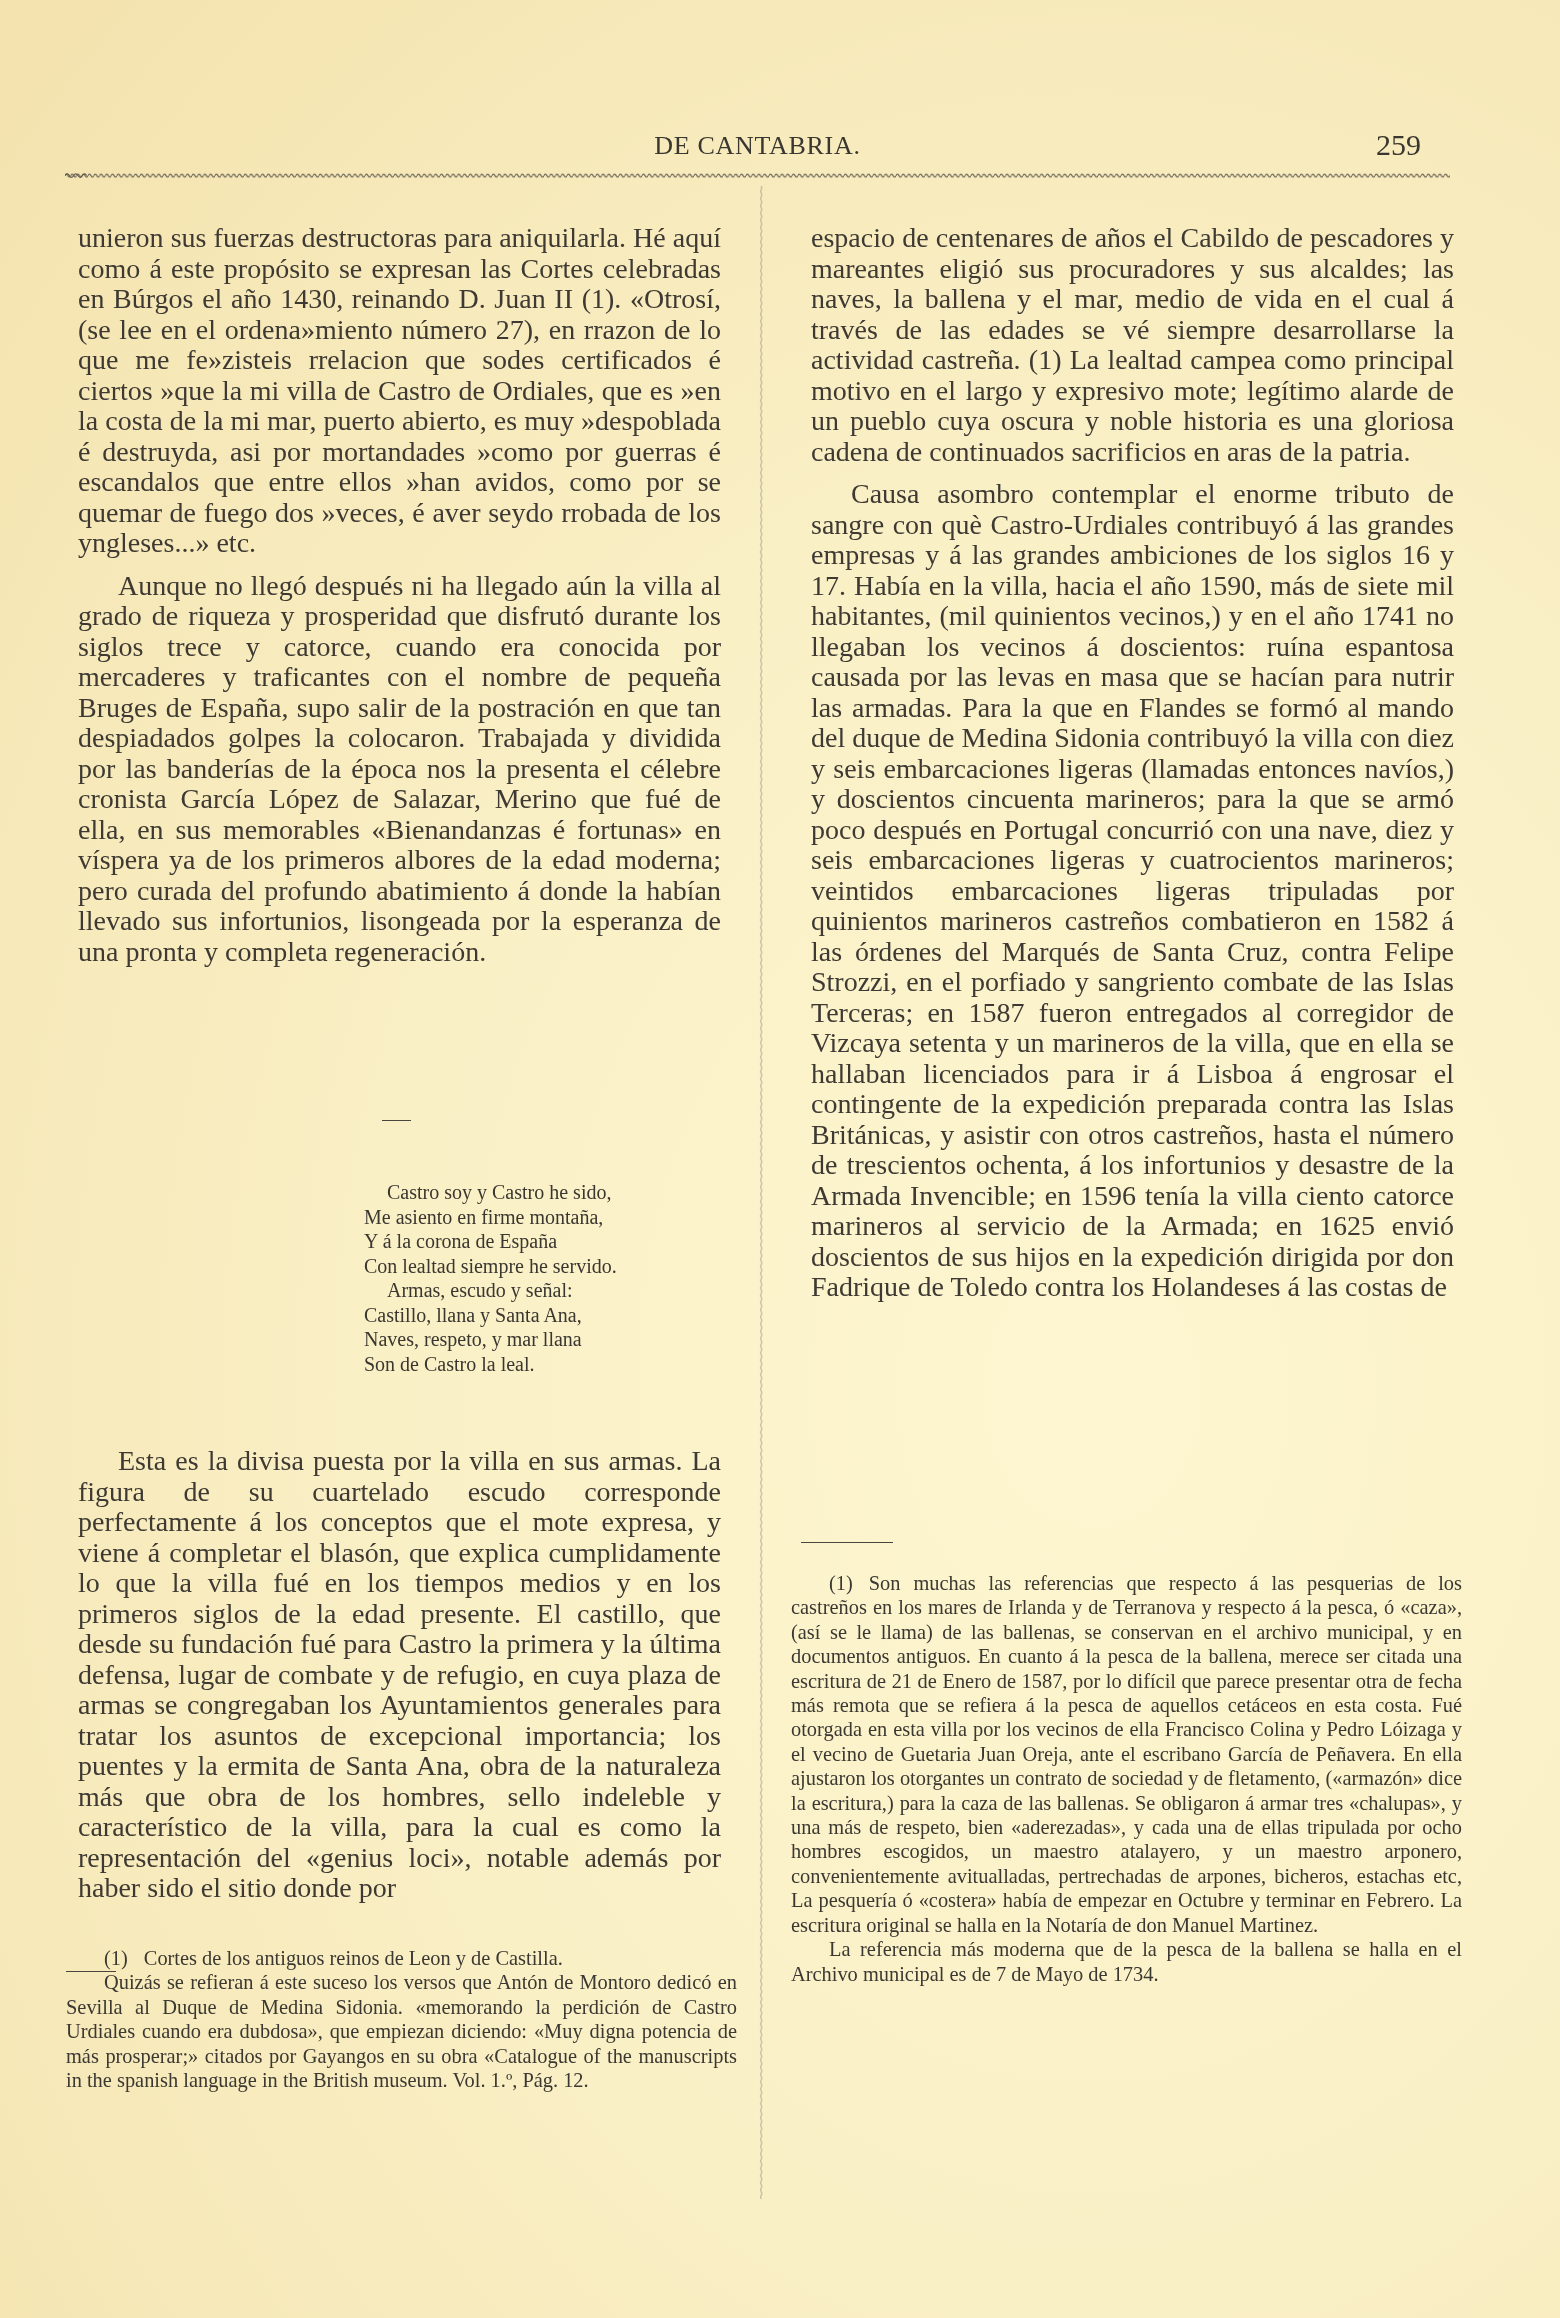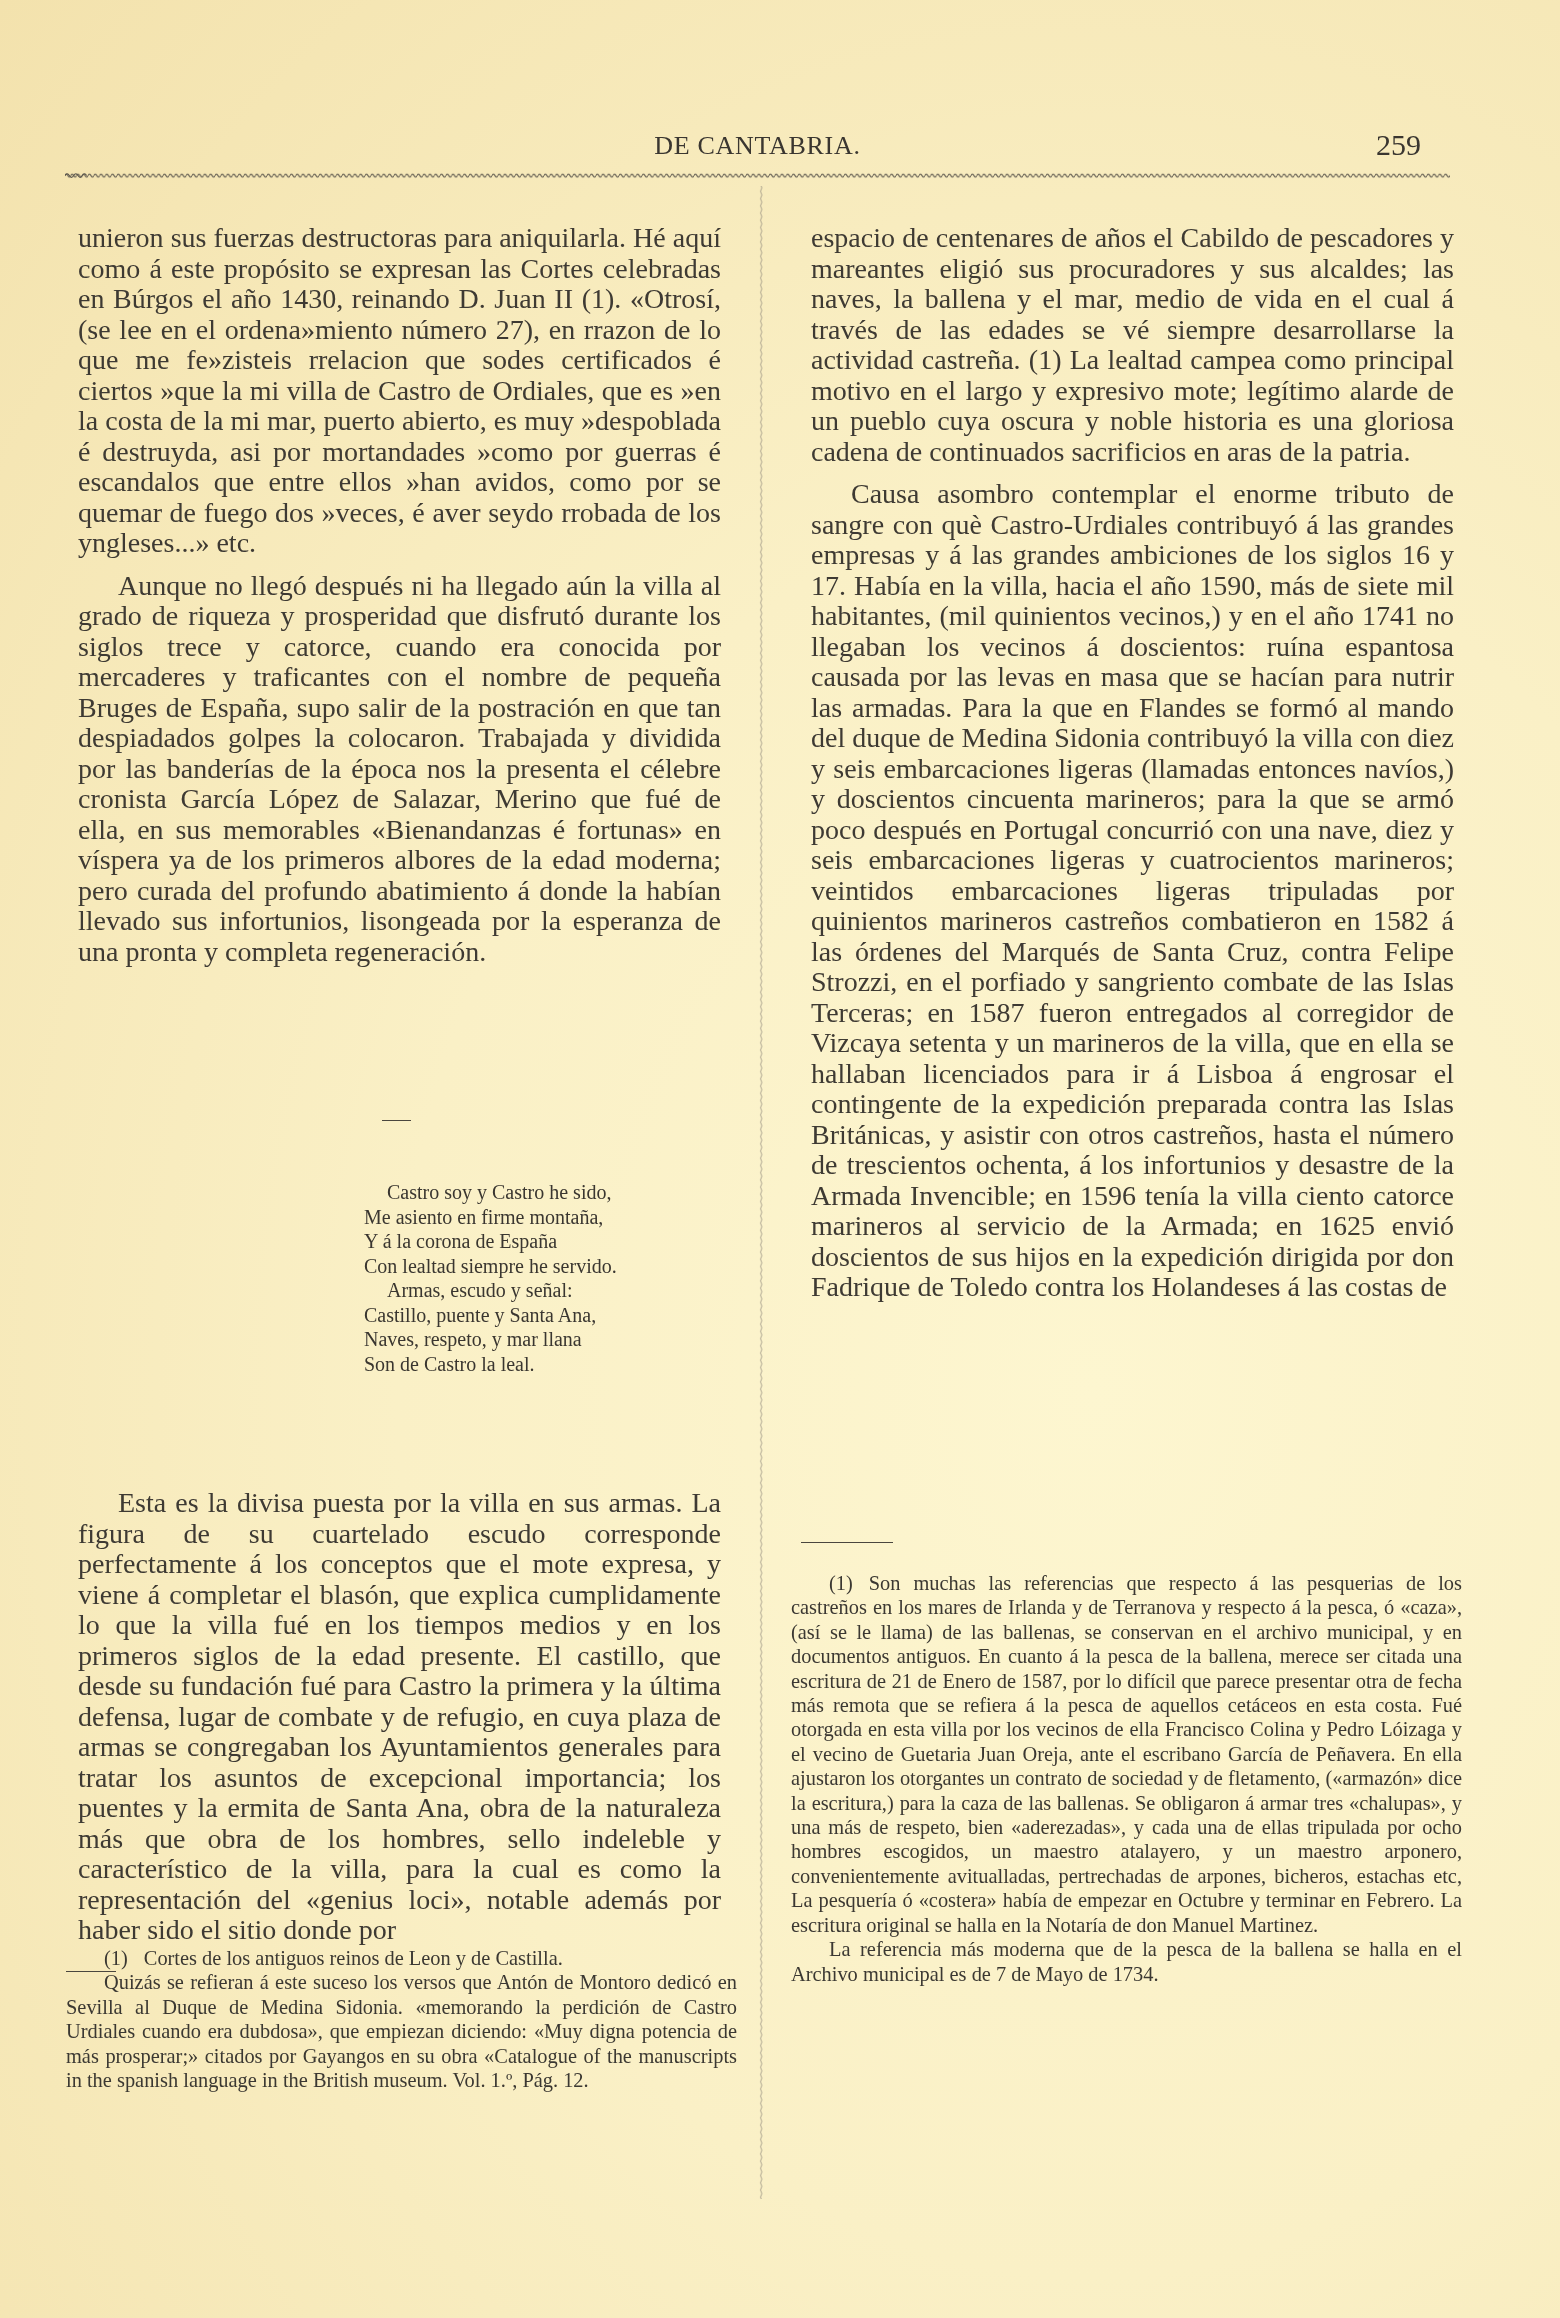--- a/index.html
+++ b/index.html
@@ -39,21 +39,21 @@
   .verse-sep {
     position: absolute; left: 382px; top: 1120px; width: 29px; height: 1.4px; background: #4a463e;
   }
   .verse {
     position: absolute; left: 364px; top: 1180px; width: 375px;
     font-family: "Liberation Serif", serif; font-size: 20px; line-height: 24.5px;
     color: #3a3630;
   }
   .verse .l { white-space: nowrap; }
   .verse .l.ind { padding-left: 23px; }
-  .col-left2 { left: 66px; top: 1476px; }
+  .col-left2 { left: 66px; top: 1434px; }
   .fn-rule { position: absolute; height: 1.4px; background: #4a463e; width: 50px; }
   .fn-rule.left { left: 66px; top: 1971px; }
   .fn-rule.right { left: 801px; top: 1542px; width: 92px; }
   .footnote {
     position: absolute; width: 671px;
     font-family: "Liberation Serif", serif; font-size: 20.4px; line-height: 24.4px;
     text-align: justify; color: #3b3832;
   }
   .footnote p { margin: 0; }
   .footnote p.indent { text-indent: 38px; }
@@ -90,21 +90,21 @@
 </div>
 
 <div class="verse-sep"></div>
 
 <div class="verse">
   <div class="l ind">Castro soy y Castro he sido,</div>
   <div class="l">Me asiento en firme montaña,</div>
   <div class="l">Y á la corona de España</div>
   <div class="l">Con lealtad siempre he servido.</div>
   <div class="l ind">Armas, escudo y señal:</div>
-  <div class="l">Castillo, puente y Santa Ana,</div>
+  <div class="l">Castillo, llana y Santa Ana,</div>
   <div class="l">Naves, respeto, y mar llana</div>
   <div class="l">Son de Castro la leal.</div>
 </div>
 
 <div class="col col-left2">
   <p class="indent">Esta es la divisa puesta por la villa en sus armas. La figura de su cuartelado escudo corresponde perfectamente á los conceptos que el mote expresa, y viene á completar el blasón, que explica cumplidamente lo que la villa fué en los tiempos medios y en los primeros siglos de la edad presente. El castillo, que desde su fundación fué para Castro la primera y la última defensa, lugar de combate y de refugio, en cuya plaza de armas se congregaban los Ayuntamientos generales para tratar los asuntos de excepcional importancia; los puentes y la ermita de Santa Ana, obra de la naturaleza más que obra de los hombres, sello indeleble y característico de la villa, para la cual es como la representación del «genius loci», notable además por haber sido el sitio donde por</p>
 </div>
 
 <div class="fn-rule left"></div>
 <div class="footnote fn-left">

